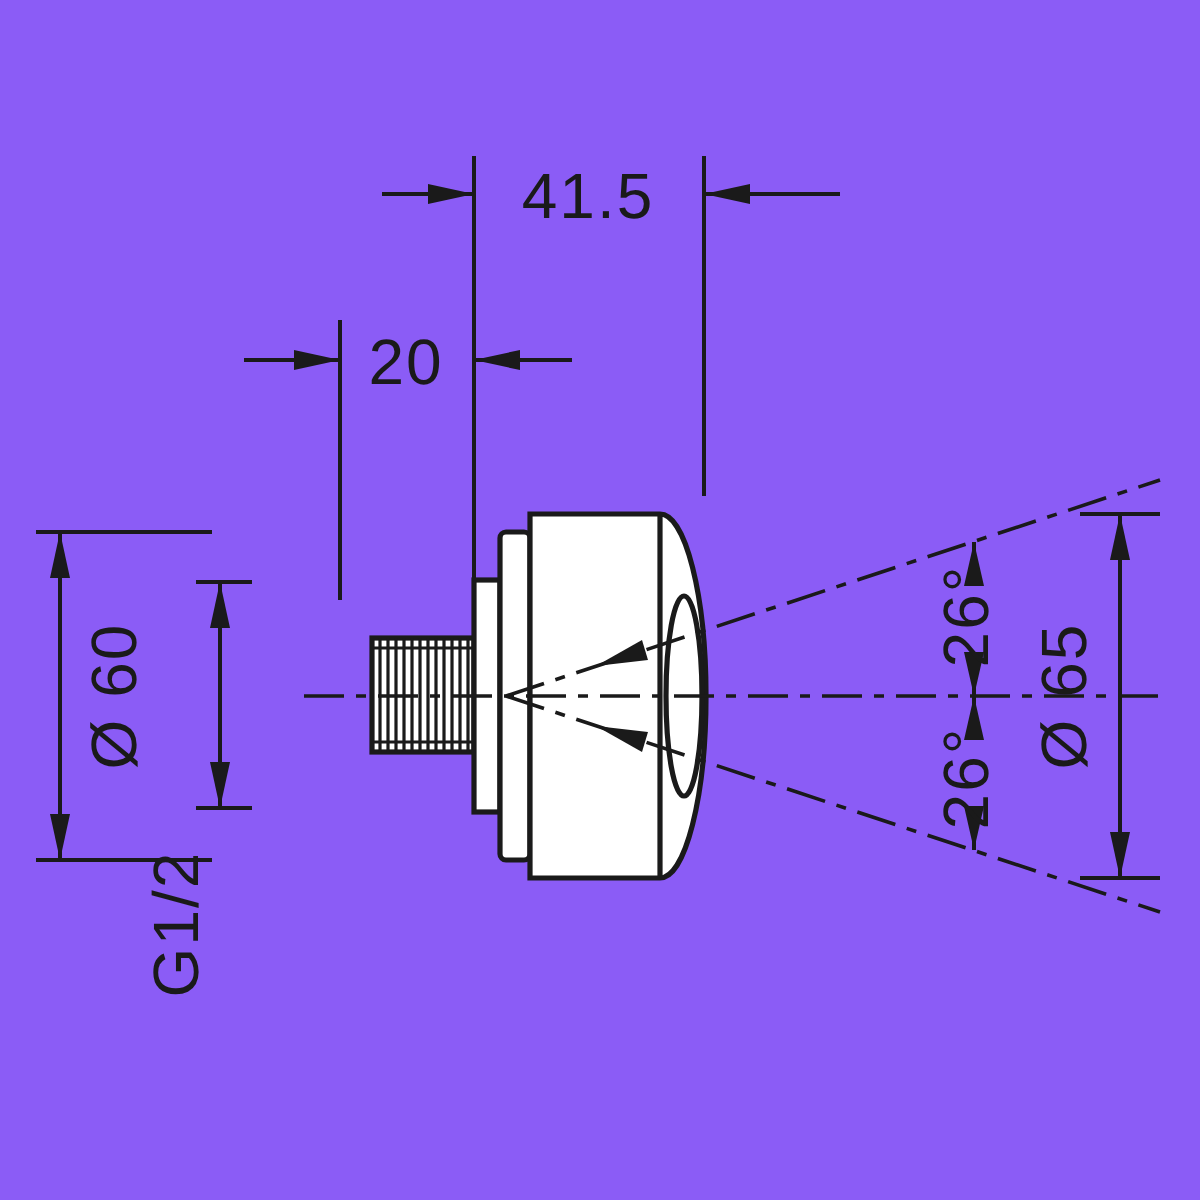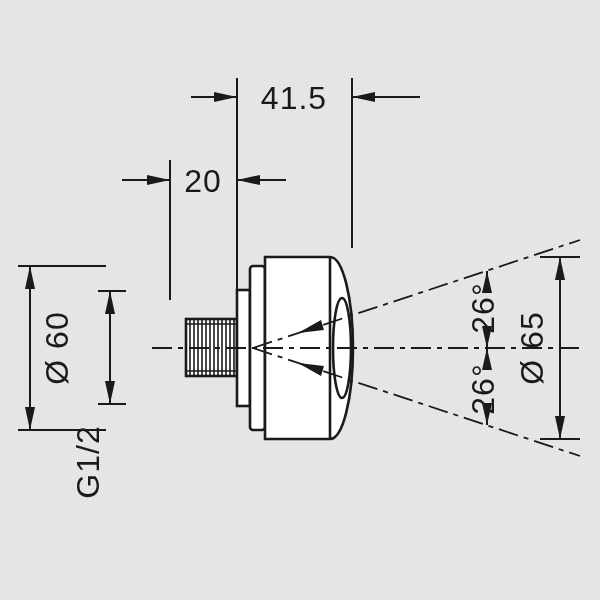--- a/index.html
+++ b/index.html
@@ -1,20 +1,20 @@
 <!DOCTYPE html>
 <html><head>
 <meta charset="utf-8">
 <style>
   html, body { margin: 0; padding: 0; background: #ffffff; }
   .stage {
     position: relative;
     width: 600px;
     height: 600px;
-    background: #e5e5e5;
+    background: #8b5cf6;
     overflow: hidden;
   }
   svg { display: block; }
   .obj     { stroke: #1a1a1a; stroke-width: 2.6; fill: none; }
   .objfill { stroke: #1a1a1a; stroke-width: 2.6; fill: #ffffff; }
   .thin    { stroke: #1a1a1a; stroke-width: 1.6; fill: none; }
   .dim     { stroke: #1a1a1a; stroke-width: 2;   fill: none; }
   .dashdot { stroke: #1a1a1a; stroke-width: 1.8; fill: none; stroke-dasharray: 20 6 5 6; }
   .arrow   { fill: #1a1a1a; stroke: none; }
   text {

